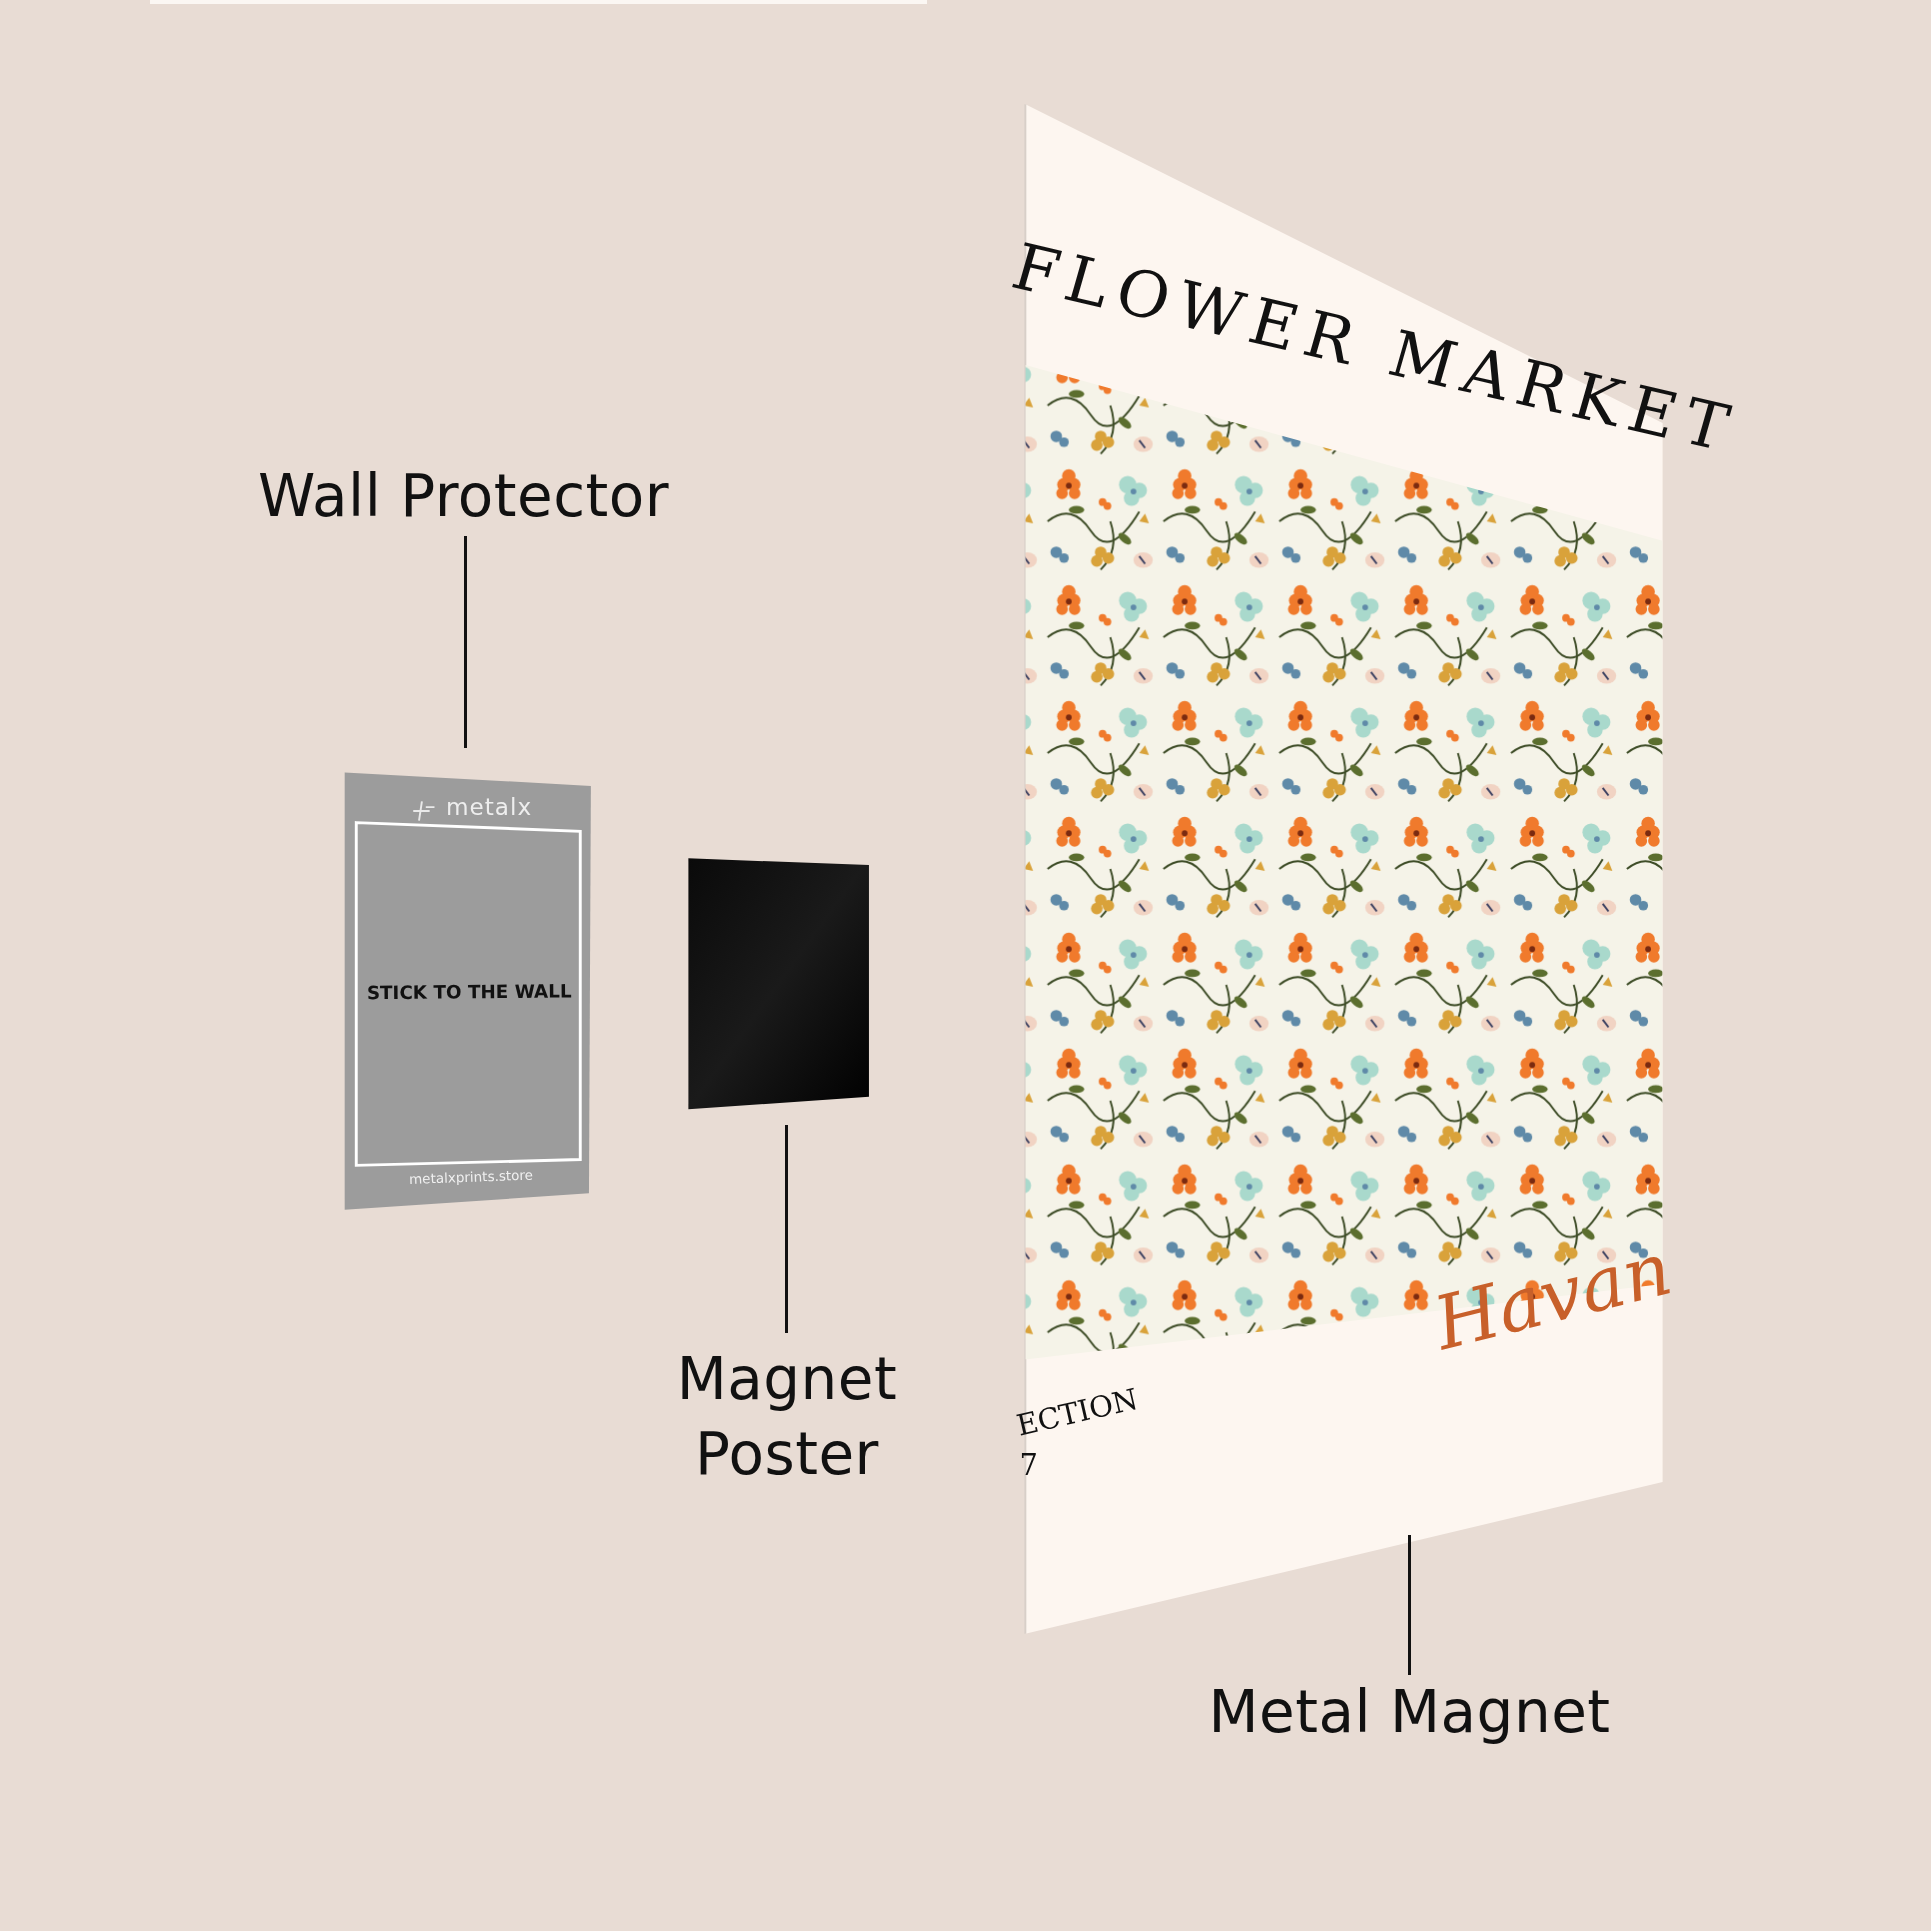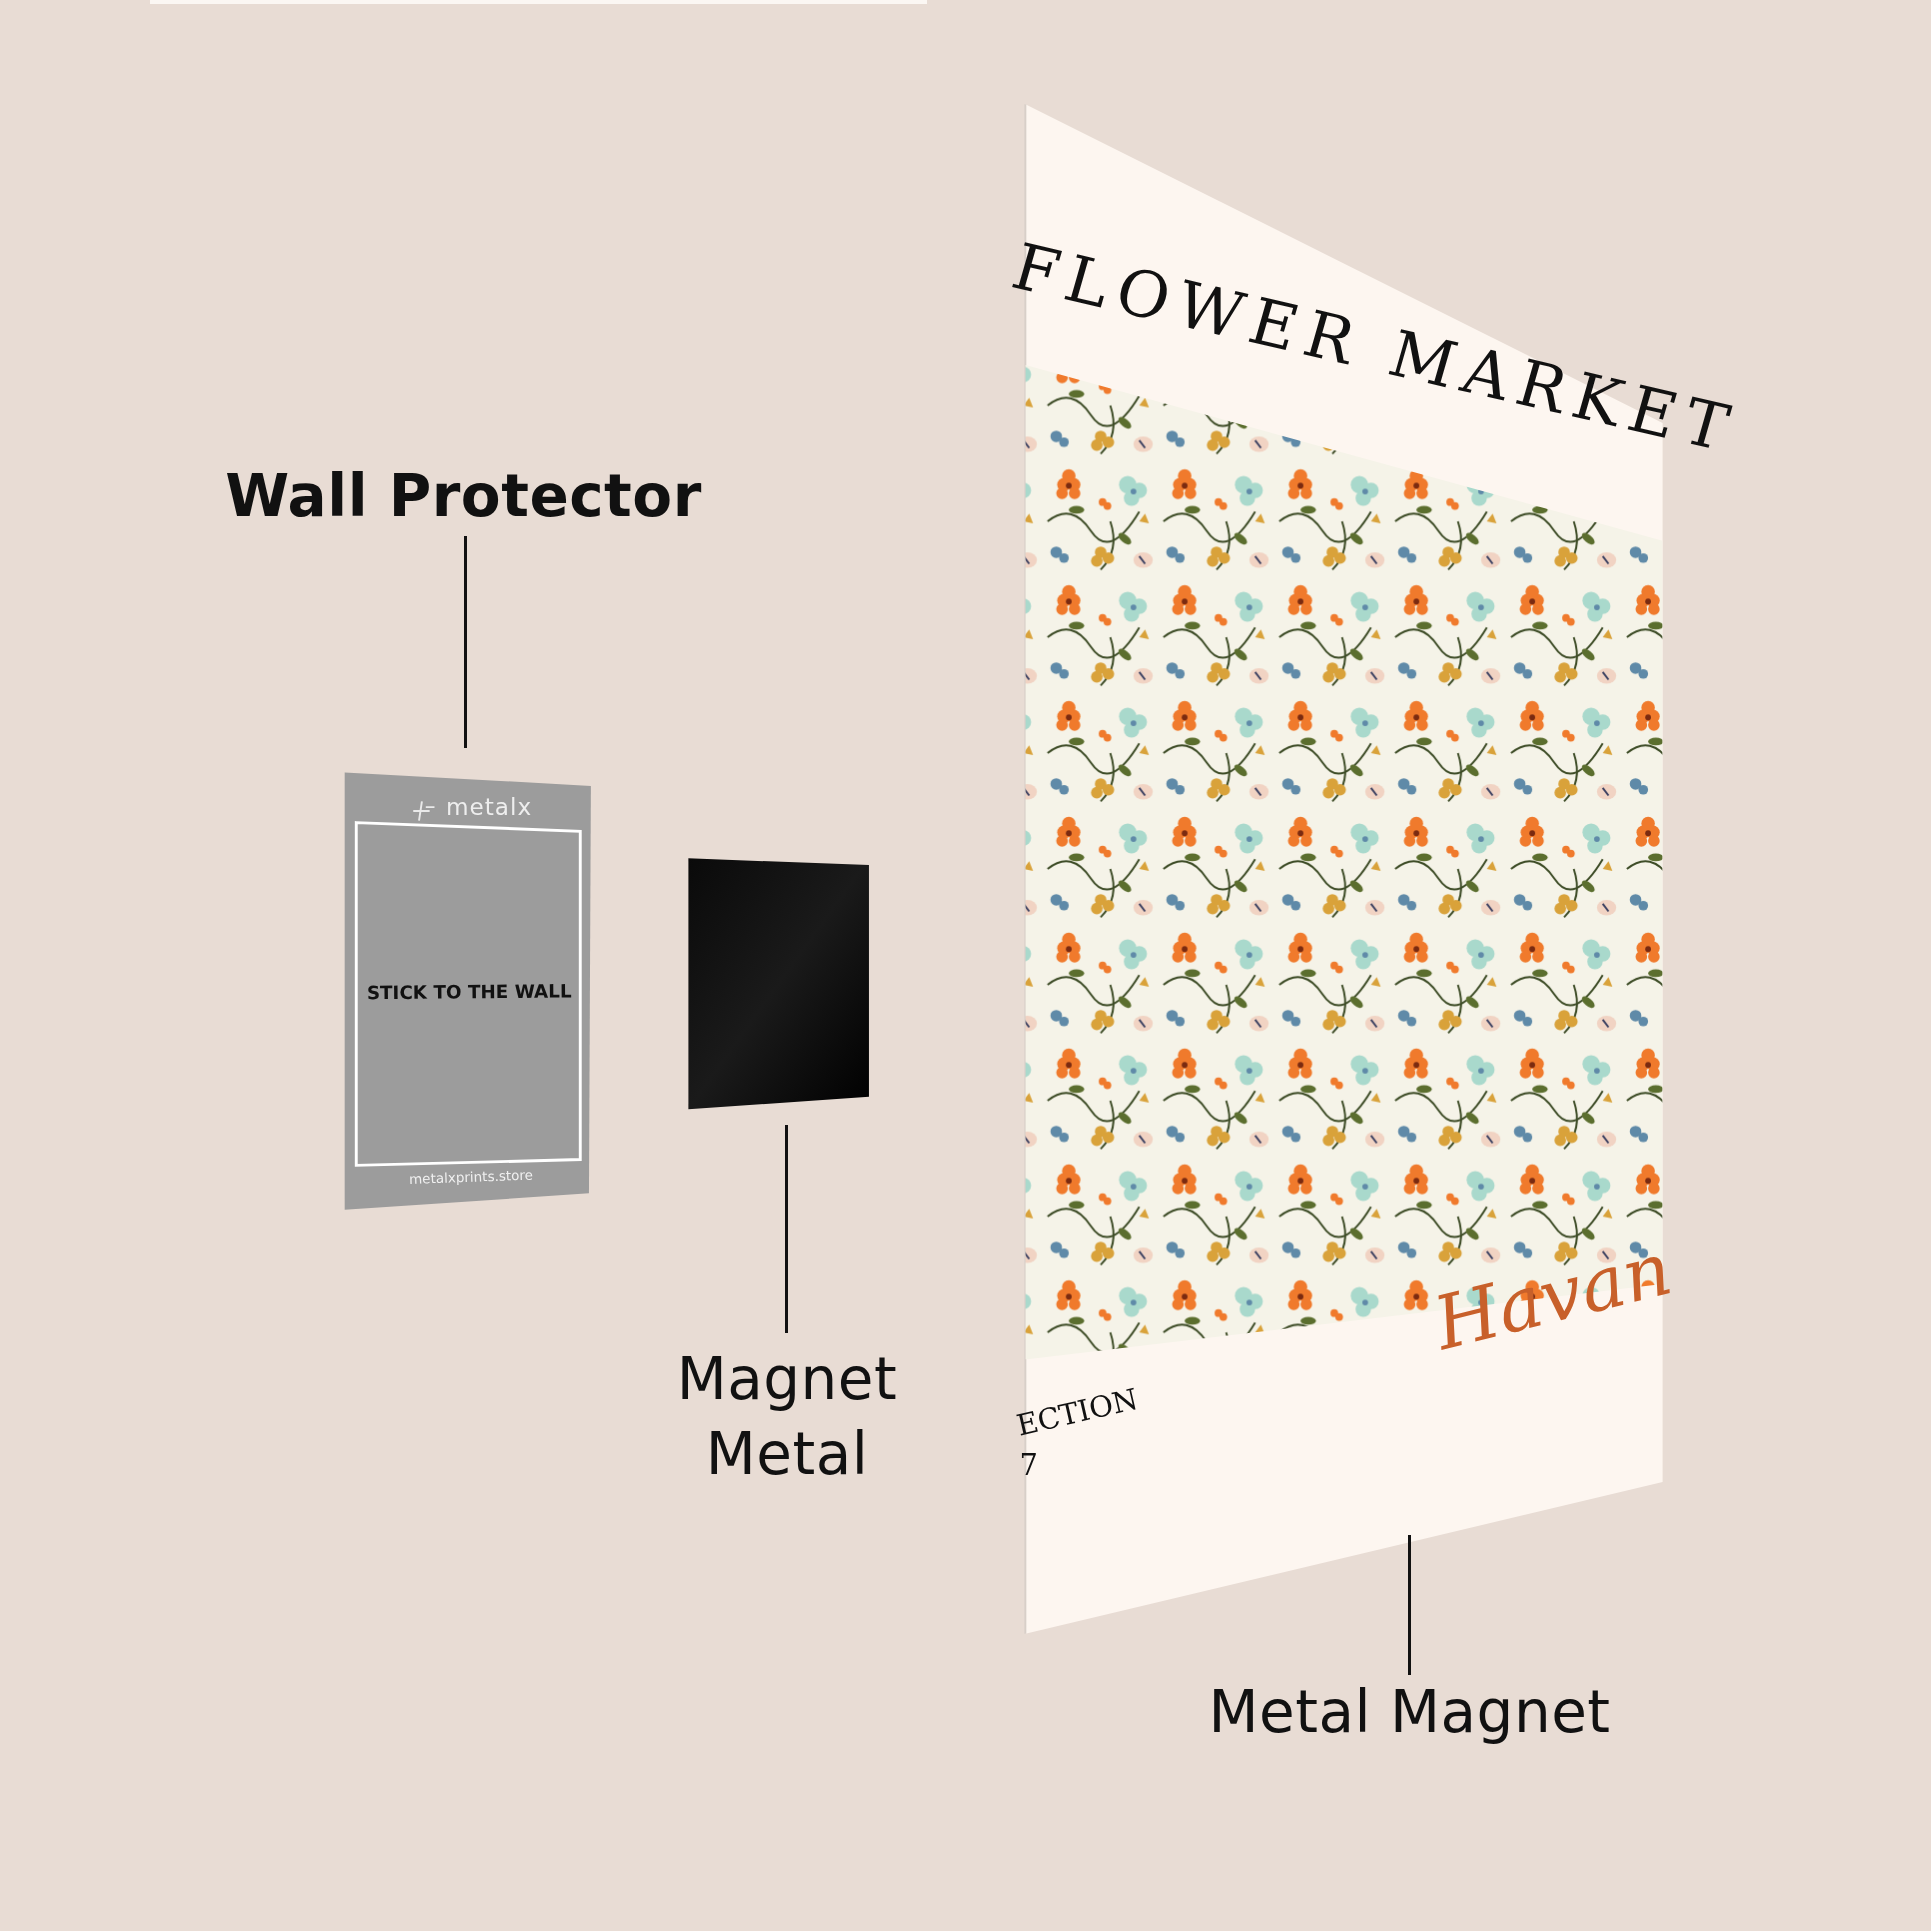--- a/index.html
+++ b/index.html
@@ -9,21 +9,21 @@
   .vline { position:absolute; width:2.9px; background:#111; }
   .protector { position:absolute; left:0; top:0; width:1931px; height:1931px; pointer-events:none; }
   .pt { font-family:"DejaVu Sans", sans-serif; }
   .poster-wrap { position:absolute; left:0; top:0; width:1931px; height:1931px; }
 </style>
 </head>
 <body>
 
 <div class="topbar"></div>
 
-<div class="label" style="left:222px; top:459px; width:483px;font-weight:bold;">Wall Protector</div>
+<div class="label" style="left:222px; top:459px; width:483px;">Wall Protector</div>
 <div class="vline" style="left:464px; top:536px; height:212px;"></div>
 
 <svg class="protector" viewBox="0 0 2000 2000">
   <polygon points="357,800 612,814 610,1236 357,1253" fill="#9c9c9c"></polygon>
   <polygon points="369,852 601,861 601,1201 369,1207" fill="none" stroke="#ffffff" stroke-width="3"></polygon>
   <g>
     <path d="M428 840 L445 840 M437 830 L434 850 M441 836 L450 836" stroke="#eaeaea" stroke-width="2" fill="none"></path>
   </g>
   <text x="462" y="844" fill="#eeeeee" font-size="24" class="pt" letter-spacing="1">metalx</text>
   <text x="486" y="1034" fill="#111" font-size="19" font-weight="bold" text-anchor="middle" class="pt" transform="rotate(-0.5 486 1034)">STICK TO THE WALL</text>
@@ -35,21 +35,21 @@
     <linearGradient id="mg" x1="0" y1="0" x2="1" y2="1">
       <stop offset="0" stop-color="#0a0a0a"></stop>
       <stop offset="0.5" stop-color="#1a1a1a"></stop>
       <stop offset="1" stop-color="#000"></stop>
     </linearGradient>
   </defs>
   <polygon points="713,889 900,896 900,1136 713,1149" fill="url(#mg)"></polygon>
 </svg>
 <div class="vline" style="left:785px; top:1125px; height:208px;"></div>
 <div class="label" style="left:594px; top:1342px; width:386px;">Magnet</div>
-<div class="label" style="left:594px; top:1417px; width:386px;">Metal</div>
+<div class="label" style="left:594px; top:1417px; width:386px;">Poster</div>
 
 <svg class="poster-wrap" viewBox="0 0 2000 2000">
   <defs>
     <clipPath id="band">
       <polygon points="1062,378 1722,560 1722,1330 1062,1408"></polygon>
     </clipPath>
     <pattern id="floral" x="0" y="0" width="120" height="120" patternUnits="userSpaceOnUse">
       <rect width="120" height="120" fill="#f5f3e8"></rect>
       <path d="M5 60 Q30 40 50 70 T100 50" stroke="#3b4a24" stroke-width="2" fill="none"></path>
       <path d="M60 110 Q80 90 70 60" stroke="#3b4a24" stroke-width="2" fill="none"></path>

